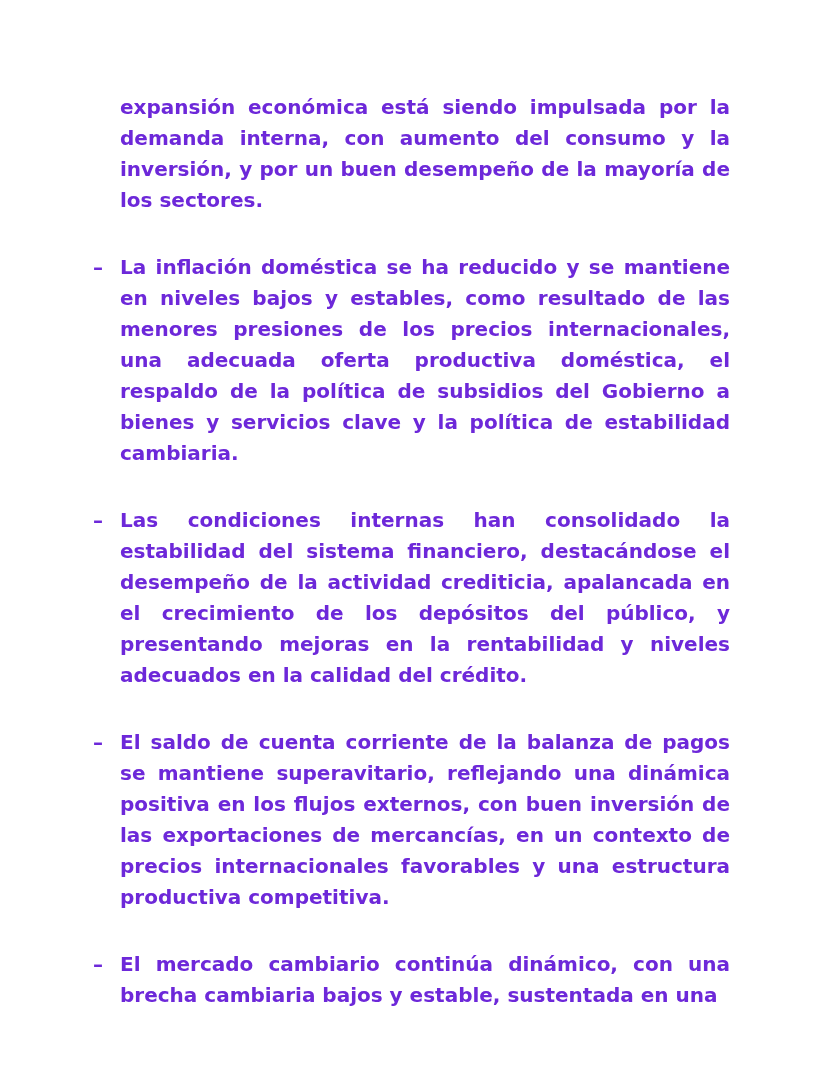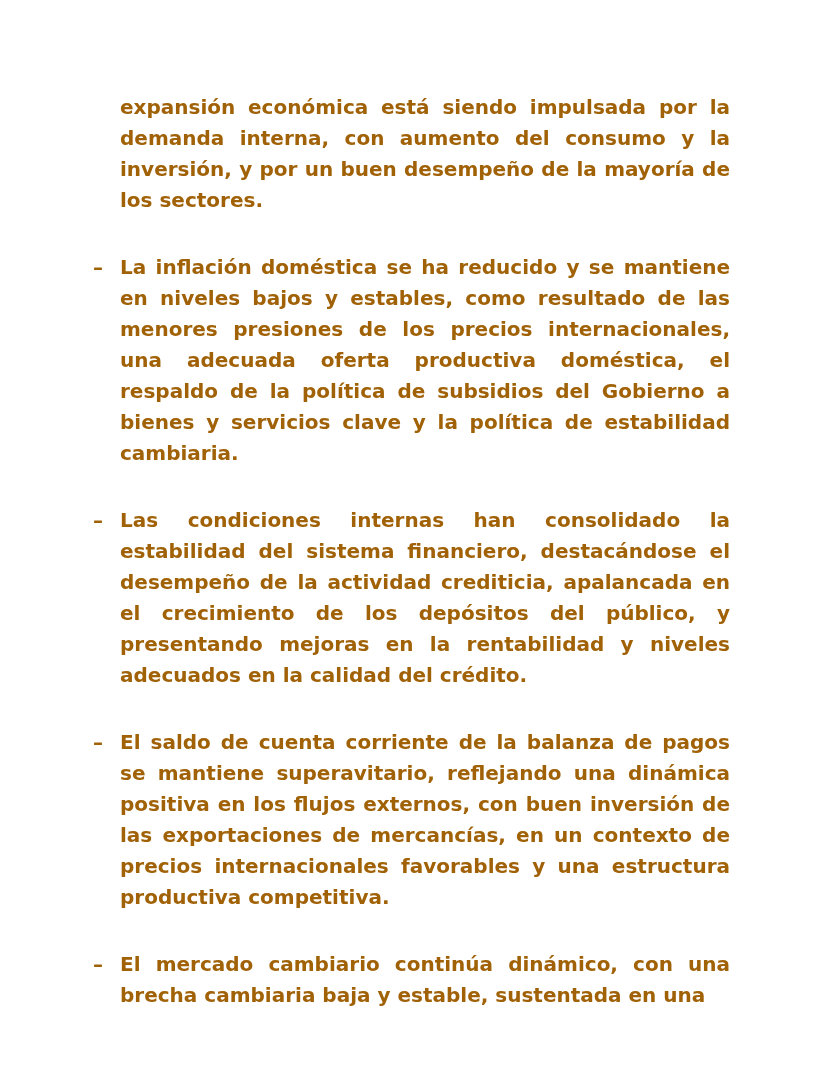--- a/index.html
+++ b/index.html
@@ -5,21 +5,21 @@
   html, body {
     margin: 0;
     padding: 0;
     background: #ffffff;
   }
   .page {
     position: relative;
     width: 825px;
     height: 1068px;
     background: #ffffff;
-    color: #a16207;
+    color: #6d28d9;
     font-family: "DejaVu Sans", sans-serif;
     font-weight: bold;
     font-size: 20px;
     line-height: 31px;
     box-sizing: border-box;
     padding: 92px 95px 0 93px;
     overflow: hidden;
   }
   .para {
     margin: 0 0 36px 0;
@@ -64,16 +64,16 @@
     <span class="bullet-text">Las condiciones internas han consolidado la estabilidad del sistema financiero, destacándose el desempeño de la actividad crediticia, apalancada en el crecimiento de los depósitos del público, y presentando mejoras en la rentabilidad y niveles adecuados en la calidad del crédito.</span>
   </div>
 
   <div class="para bullet">
     <span class="bullet-marker">–</span>
     <span class="bullet-text">El saldo de cuenta corriente de la balanza de pagos se mantiene superavitario, reflejando una dinámica positiva en los flujos externos, con buen inversión de las exportaciones de mercancías, en un contexto de precios internacionales favorables y una estructura productiva competitiva.</span>
   </div>
 
   <div class="para bullet">
     <span class="bullet-marker">–</span>
-    <span class="bullet-text">El mercado cambiario continúa dinámico, con una brecha cambiaria baja y estable, sustentada en una</span>
+    <span class="bullet-text">El mercado cambiario continúa dinámico, con una brecha cambiaria bajos y estable, sustentada en una</span>
   </div>
 
 </div>
 
 </body></html>

